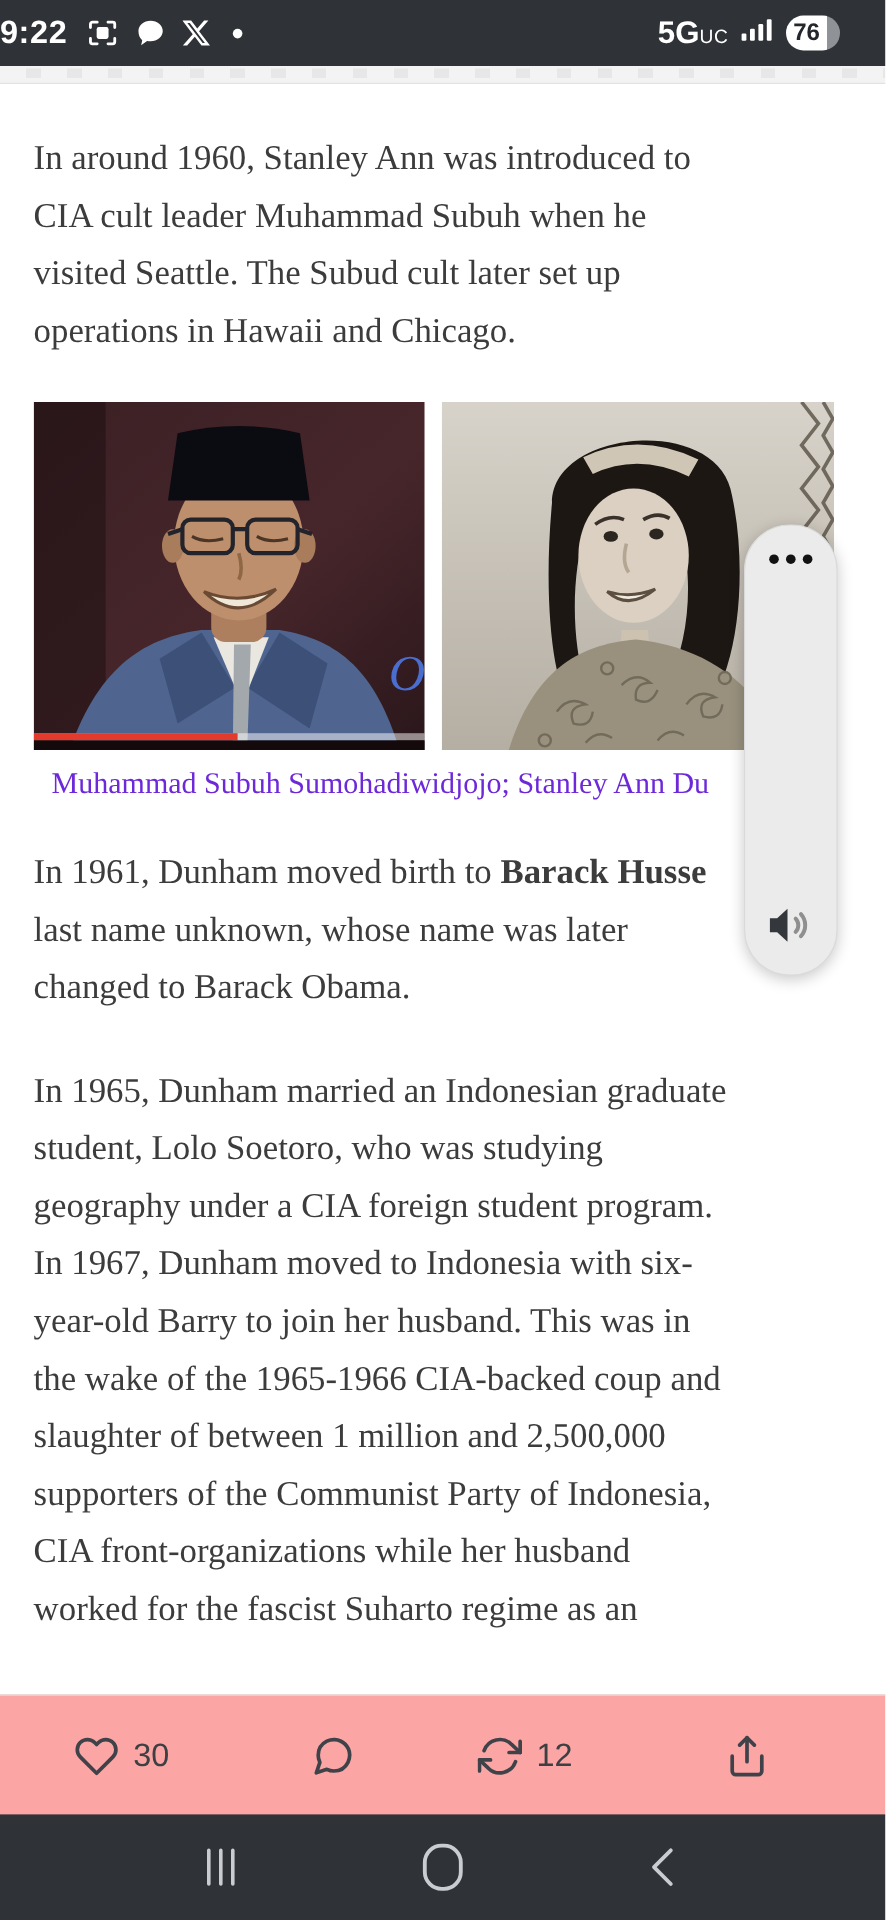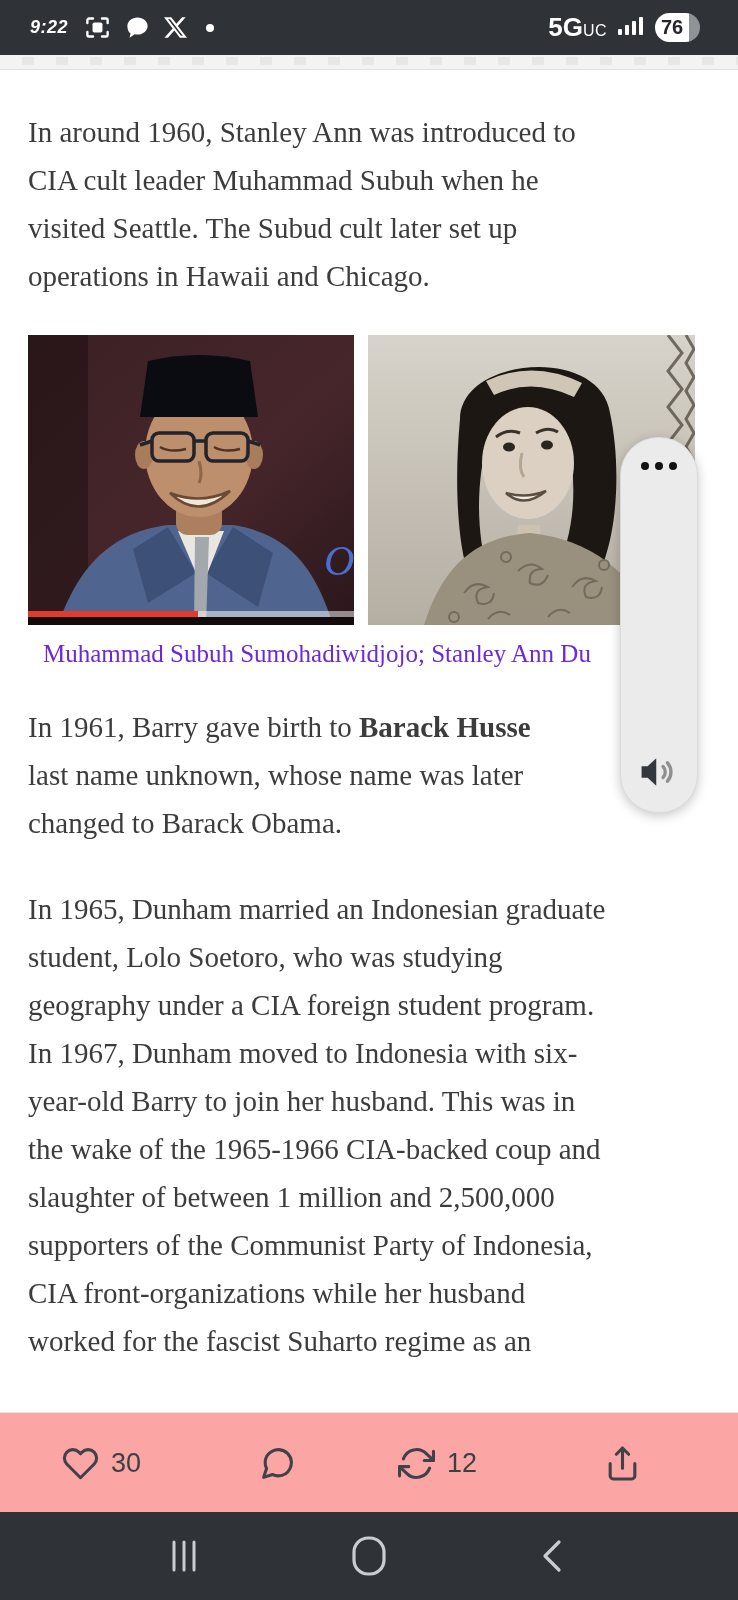--- a/index.html
+++ b/index.html
@@ -2,21 +2,21 @@
 <html><head>
 <meta charset="utf-8">
 <style>
   html,body{margin:0;padding:0;background:#ffffff;}
   .screen{position:relative;width:738px;height:1600px;background:#ffffff;overflow:hidden;
           font-family:"Liberation Serif", serif;}
 
   
   .status-bar{position:absolute;left:0;top:0;width:738px;height:55px;background:#2f3237;
               display:flex;align-items:center;color:#fff;z-index:20;}
-  .sb-time{font-family:"Liberation Sans",sans-serif;font-weight:700;font-size:18px;margin-left:30px;letter-spacing:.5px;font-style:italic;}
+  .sb-time{font-family:"Liberation Sans",sans-serif;font-weight:700;font-size:27px;letter-spacing:.5px;}
   .sb-icons{display:flex;align-items:center;gap:13px;margin-left:16px;}
   .sb-icons svg{display:block;}
   .sb-dot{width:8px;height:8px;border-radius:50%;background:#fff;margin-left:6px;}
   .sb-right{position:absolute;right:38px;top:0;height:55px;display:flex;align-items:center;gap:10px;}
   .sb-net{font-family:"Liberation Sans",sans-serif;font-weight:700;font-size:26px;}
   .sb-net .sub{font-size:16px;font-weight:400;letter-spacing:.5px;}
   .battery{position:relative;width:45px;height:29px;border-radius:15px;overflow:hidden;
            background:linear-gradient(to right,#ffffff 0 76%,#8f9297 76% 100%);}
   .battery span{position:absolute;left:0;top:0;width:76%;height:100%;display:flex;align-items:center;justify-content:center;
                 font-family:"Liberation Sans",sans-serif;font-weight:700;font-size:20px;color:#24262b;}
@@ -210,21 +210,21 @@
               <circle cx="236" cy="230" r="5"></circle>
               <circle cx="86" cy="282" r="5"></circle>
           </g>
         </svg>
       </div>
     </div>
 
     <div class="caption">Muhammad Subuh Sumohadiwidjojo; Stanley Ann Du</div>
 
     <div class="para p2">
-      <div class="t-line"><span>In 1961, Barry gave birth to </span><span class="bold">Barack Husse</span></div>
+      <div class="t-line"><span>In 1961, Dunham moved birth to </span><span class="bold">Barack Husse</span></div>
       <div class="t-line">last name unknown, whose name was later</div>
       <div class="t-line">changed to Barack Obama.</div>
     </div>
 
     <div class="para p3">
       <div class="t-line">In 1965, Dunham married an Indonesian graduate</div>
       <div class="t-line">student, Lolo Soetoro, who was studying</div>
       <div class="t-line">geography under a CIA foreign student program.</div>
       <div class="t-line">In 1967, Dunham moved to Indonesia with six-</div>
       <div class="t-line">year-old Barry to join her husband. This was in</div>

